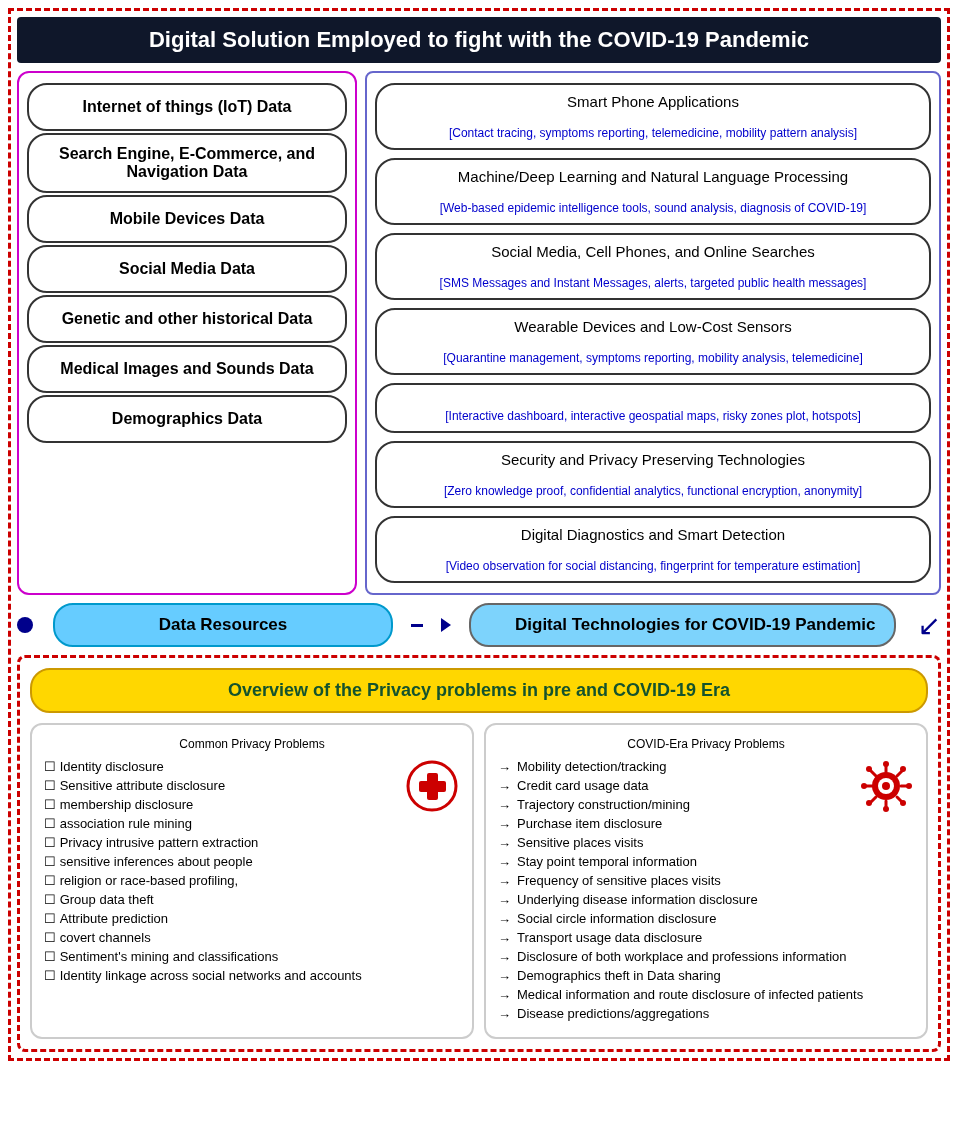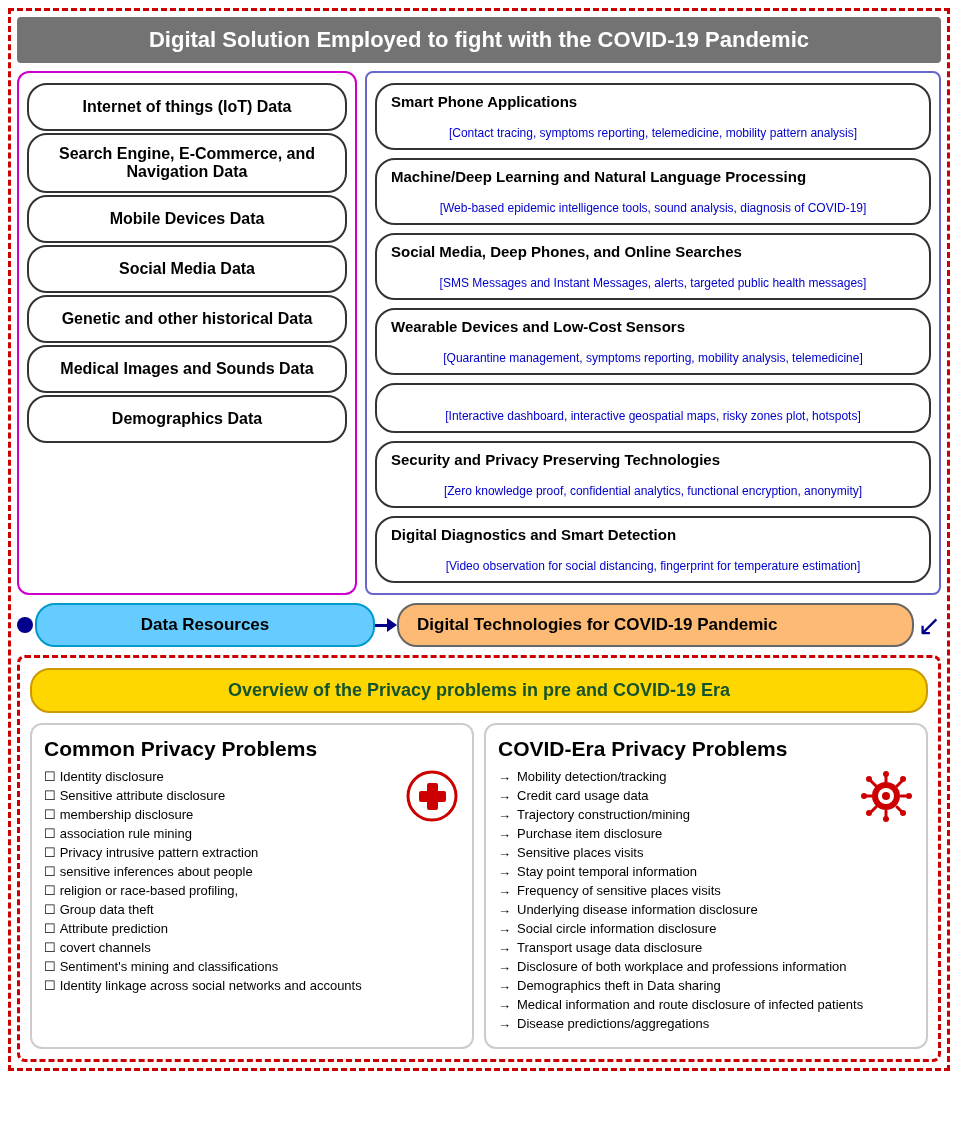--- a/index.html
+++ b/index.html
@@ -12,21 +12,21 @@
     }
 
     .outer-wrapper {
       border: 3px dashed #cc0000;
       padding: 6px;
       background: #fff;
     }
 
     
     .main-title {
-      background: #737373;
+      background: #0f172a;
       color: #fff;
       text-align: center;
       font-size: 22px;
       font-weight: bold;
       padding: 10px 3px;
       margin-bottom: 8px;
       border-radius: 4px;
     }
 
     
@@ -77,22 +77,22 @@
 
     .tech-item-box {
       border: 2px solid #333;
       border-radius: 20px;
       padding: 8px 14px;
       background: #fff;
     }
 
     .tech-item-title {
       font-size: 15px;
-      font-weight: bold;
-      text-align: left;
+      font-weight: normal;
+      text-align: center;
       color: #000;
     }
 
     .tech-item-subtitle {
       font-size: 12px;
       color: #0000cc;
       text-align: center;
       margin-top: 16px;
     }
 
@@ -103,29 +103,29 @@
       padding: 10px 18px;
       font-size: 17px;
       font-weight: bold;
       color: #000;
       width: 340px;
       flex-shrink: 0;
       text-align: center;
     }
 
     .label-digital-tech {
-      background: #fdba74;
+      background: #7dd3fc;
       border: 2px solid #666;
       border-radius: 20px;
       padding: 10px 18px;
       font-size: 17px;
       font-weight: bold;
       color: #000;
       flex: 1;
-      text-align: left;
+      text-align: right;
     }
 
     
     .bottom-section {
       border: 3px dashed #cc0000;
       border-radius: 8px;
       padding: 10px;
       background: #fff;
     }
 
@@ -148,23 +148,24 @@
 
     .privacy-left, .privacy-right {
       border: 2px solid #ccc;
       border-radius: 12px;
       padding: 12px;
       flex: 1;
       background: #fff;
     }
 
     .privacy-col-title {
-      font-size: 21px;
-      font-weight: bold;
+      font-size: 12px;
+      font-weight: normal;
       margin-bottom: 8px;
+      text-align: center;
     }
 
     .privacy-item {
       font-size: 13px;
       margin-bottom: 4px;
       display: flex;
       align-items: flex-start;
       gap: 4px;
     }
 
@@ -201,42 +202,42 @@
     <div class="right-col">
       <div class="tech-item-box">
         <div class="tech-item-title">Smart Phone Applications</div>
         <div class="tech-item-subtitle">[Contact tracing, symptoms reporting, telemedicine, mobility pattern analysis]</div>
       </div>
       <div class="tech-item-box">
         <div class="tech-item-title">Machine/Deep Learning and Natural Language Processing</div>
         <div class="tech-item-subtitle">[Web-based epidemic intelligence tools, sound analysis, diagnosis of COVID-19]</div>
       </div>
       <div class="tech-item-box">
-        <div class="tech-item-title">Social Media, Deep Phones, and Online Searches</div>
+        <div class="tech-item-title">Social Media, Cell Phones, and Online Searches</div>
         <div class="tech-item-subtitle">[SMS Messages and Instant Messages, alerts, targeted public health messages]</div>
       </div>
       <div class="tech-item-box">
         <div class="tech-item-title">Wearable Devices and Low-Cost Sensors</div>
         <div class="tech-item-subtitle">[Quarantine management, symptoms reporting, mobility analysis, telemedicine]</div>
       </div>
       <div class="tech-item-box">
         <div class="tech-item-subtitle">[Interactive dashboard, interactive geospatial maps, risky zones plot, hotspots]</div>
       </div>
       <div class="tech-item-box">
         <div class="tech-item-title">Security and Privacy Preserving Technologies</div>
         <div class="tech-item-subtitle">[Zero knowledge proof, confidential analytics, functional encryption, anonymity]</div>
       </div>
       <div class="tech-item-box">
         <div class="tech-item-title">Digital Diagnostics and Smart Detection</div>
         <div class="tech-item-subtitle">[Video observation for social distancing, fingerprint for temperature estimation]</div>
       </div>
     </div>
   </div>
 
-  <div style="display:flex; align-items:center; gap:0; margin-bottom:8px;">
+  <div style="display:flex; align-items:center; gap:18px; margin-bottom:8px;">
 
     <div style="width:16px;height:16px;background:#00008B;border-radius:50%;flex-shrink:0;margin-right:2px;"></div>
     <div class="label-data-resources">Data Resources</div>
 
     <div style="height:3px;background:#00008B;width:12px;flex-shrink:0;"></div>
     <div style="width:0;height:0;border-top:7px solid transparent;border-bottom:7px solid transparent;border-left:10px solid #00008B;flex-shrink:0;"></div>
     <div class="label-digital-tech">Digital Technologies for COVID-19 Pandemic</div>
 
     <div style="font-size:28px;color:#00008B;margin-left:4px;flex-shrink:0;">↙</div>
   </div>

